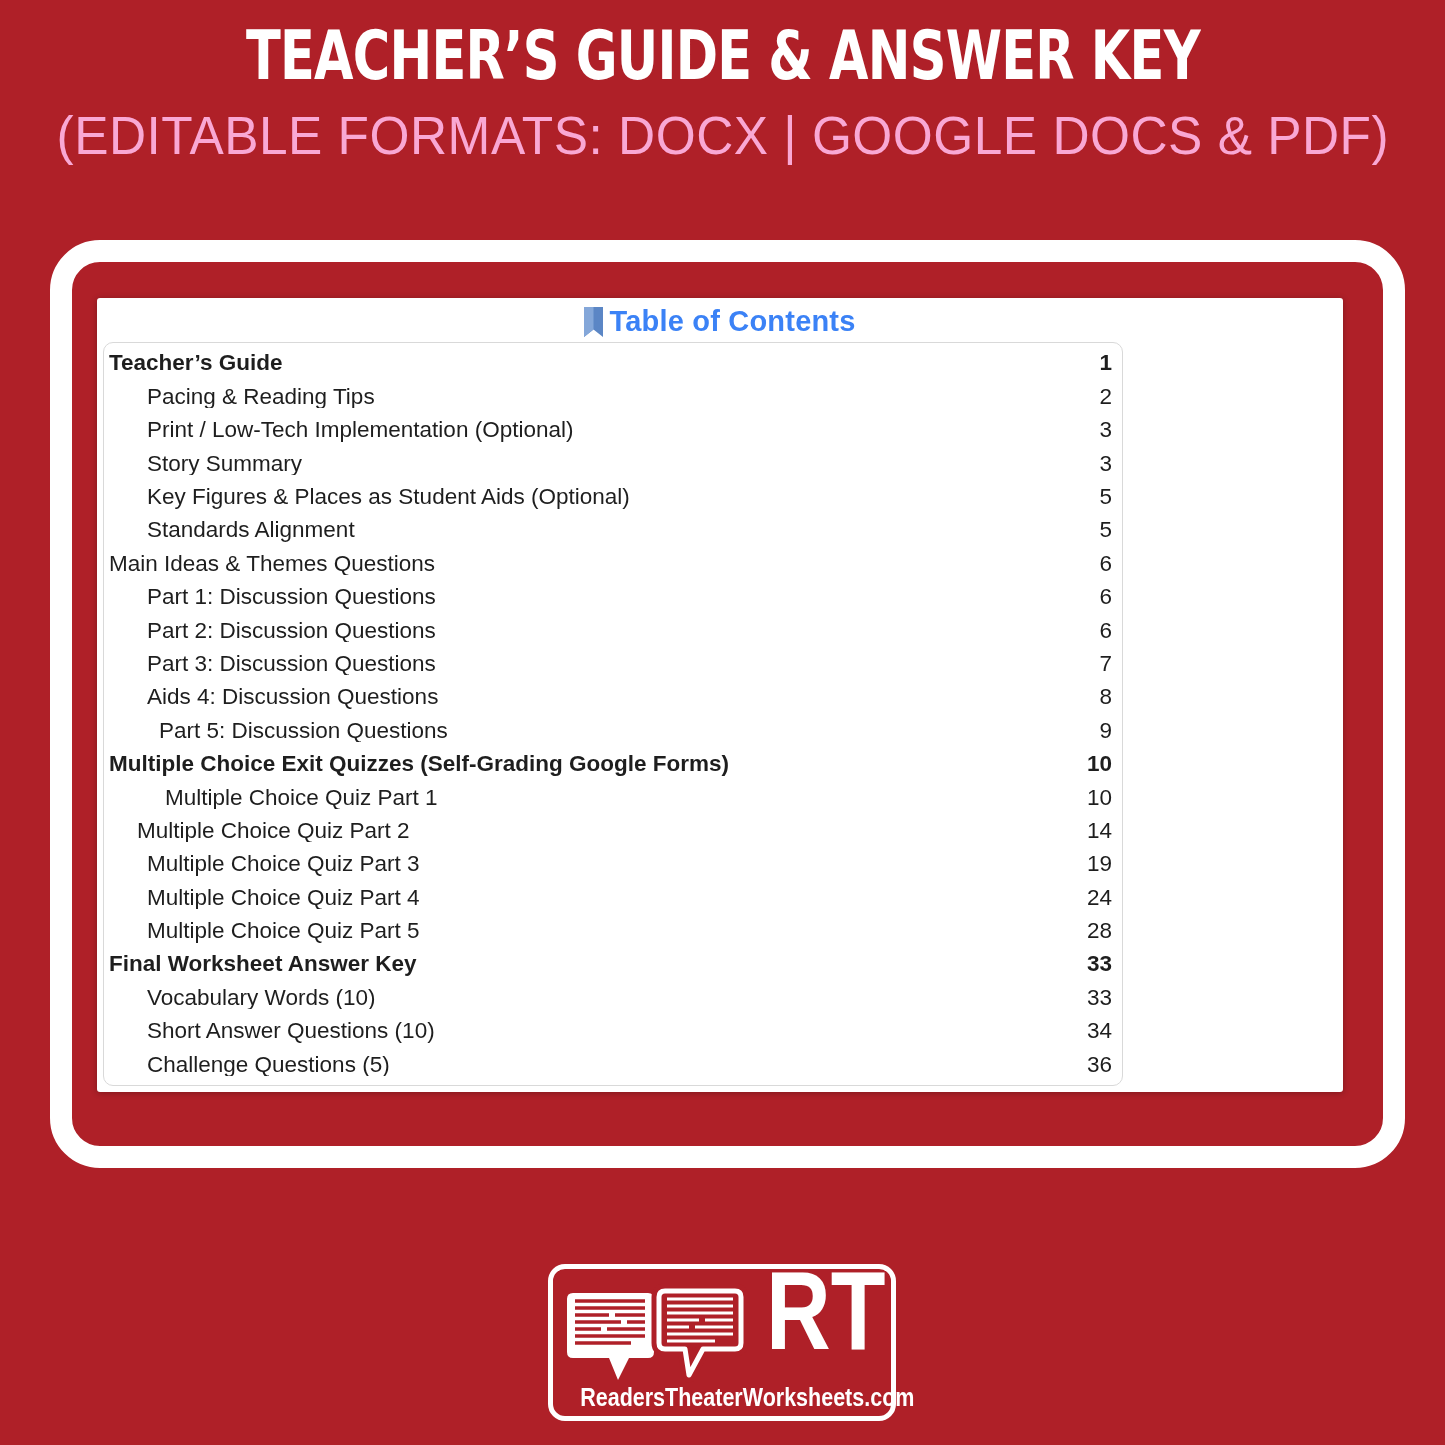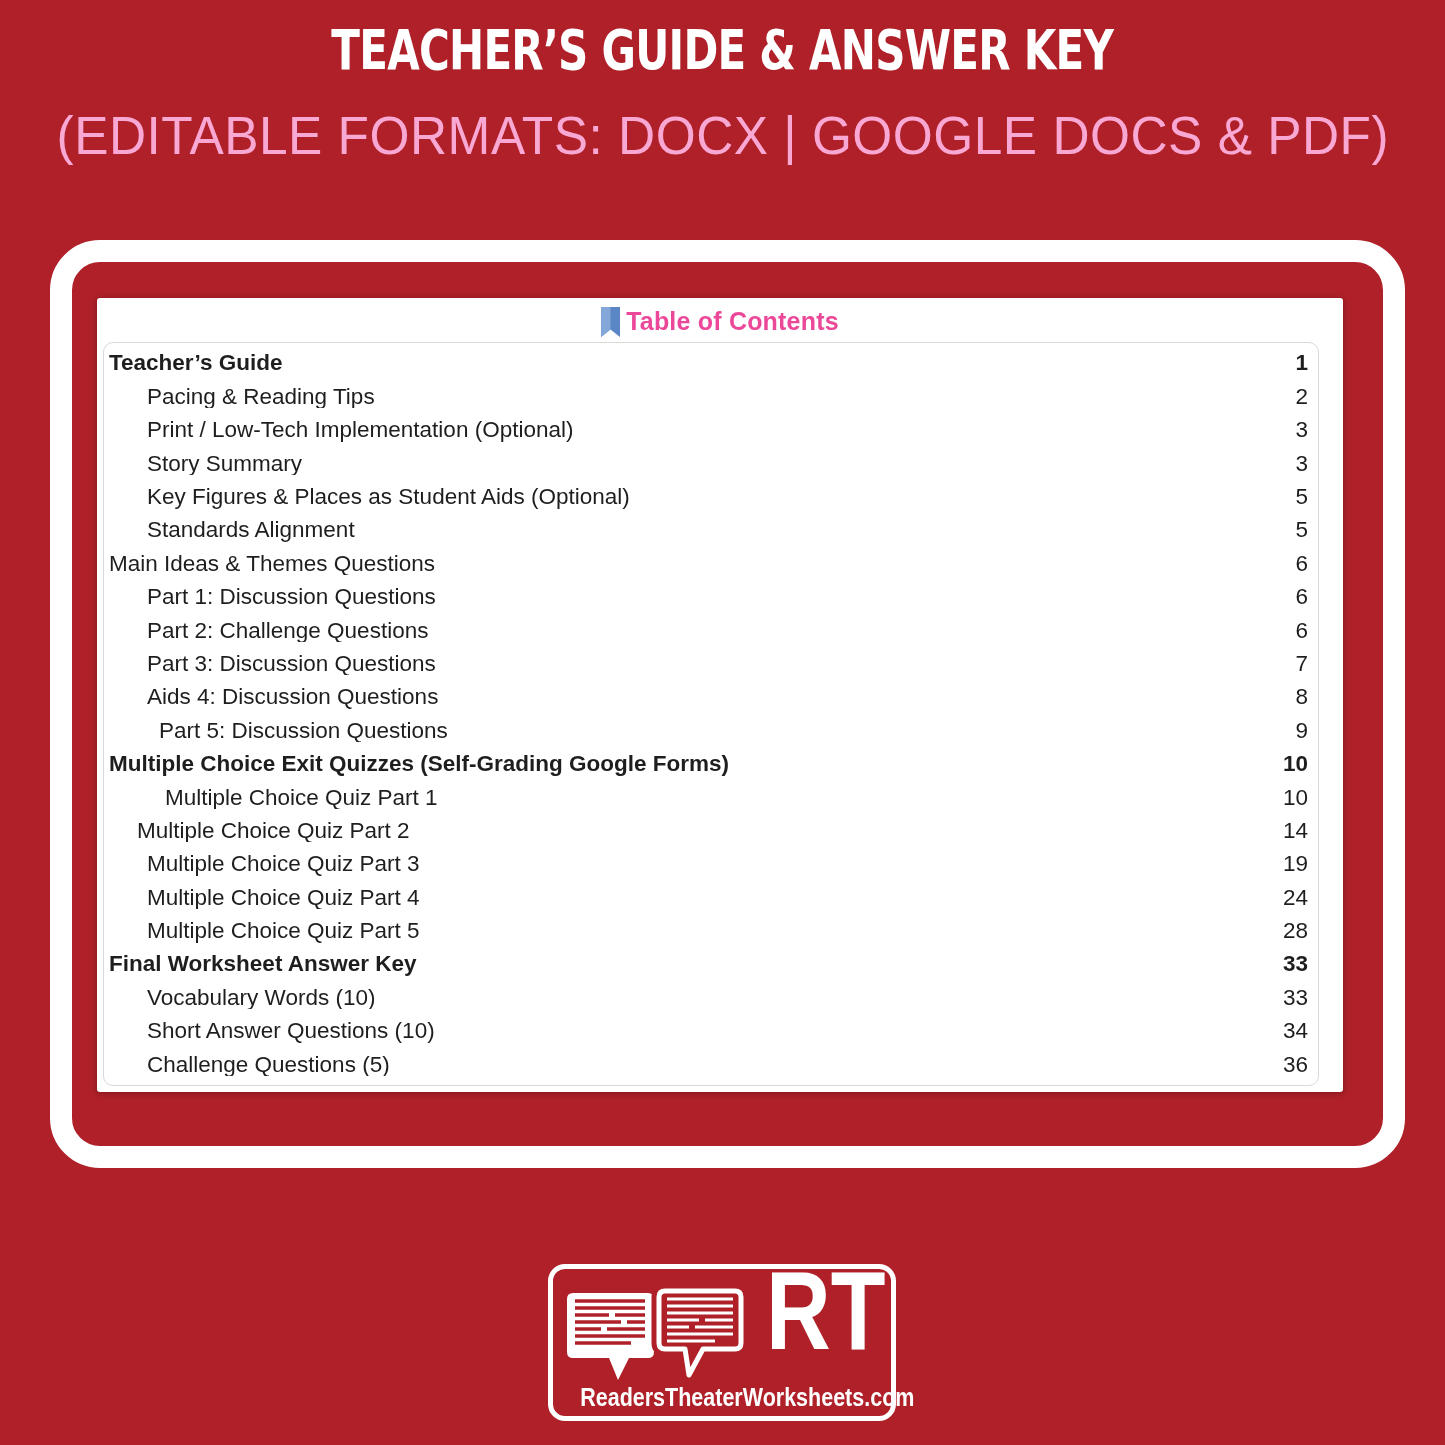--- a/index.html
+++ b/index.html
@@ -5,21 +5,21 @@
   html,body{margin:0;padding:0;background:#888;}
   .canvas{
     position:relative;width:1445px;height:1445px;overflow:hidden;
     background:var(--red,#AF2028);
     font-family:"Liberation Sans","DejaVu Sans",sans-serif;
   }
   
   .hdr-title{
     position:absolute;top:22px;left:0;width:1445px;text-align:center;
     color:#fff;font-family:"DejaVu Sans",sans-serif;font-weight:bold;
-    font-size:56px;line-height:1;white-space:nowrap;letter-spacing:-1px;
+    font-size:68px;line-height:1;white-space:nowrap;letter-spacing:-1px;
   }
   .hdr-title .squeeze{display:inline-block;transform:scaleX(0.75);transform-origin:50% 50%;}
   .hdr-subtitle{
     position:absolute;top:104px;left:0;width:1445px;text-align:center;
     color:#f9a8d4;font-size:53px;line-height:1.2;white-space:nowrap;letter-spacing:0.5px;
   }
   .hdr-subtitle .squeeze{display:inline-block;transform:scaleX(0.97);transform-origin:50% 50%;}
   
   .frame{
     position:absolute;left:50px;top:240px;width:1355px;height:928px;
@@ -28,25 +28,25 @@
   
   .doc-panel{
     position:absolute;left:97px;top:298px;width:1246px;height:794px;
     background:#fff;border-radius:3px;box-shadow:0 1px 6px rgba(0,0,0,0.28);
   }
   .doc-heading{
     position:absolute;left:0;top:0;width:100%;height:46px;
     display:flex;align-items:center;justify-content:center;gap:6px;
   }
   .doc-heading .txt{
-    font-size:25px;font-weight:bold;color:#ec4899;letter-spacing:0.2px;
+    font-size:29px;font-weight:bold;color:#3b82f6;letter-spacing:0.2px;
   }
   .bookmark{width:19px;height:30px;flex:0 0 auto;margin-top:2px;}
   .toc-panel{
-    position:absolute;left:6px;top:44px;width:1216px;height:744px;
+    position:absolute;left:6px;top:44px;width:1020px;height:744px;
     box-sizing:border-box;border:1.5px solid var(--panel-border,#D9D9D9);border-radius:10px;
     padding:4px 10px 4px 5px;background:#fff;
   }
   .toc-row{
     height:33.4px;display:flex;align-items:center;justify-content:space-between;
     font-size:22.5px;color:var(--toc-text,#1E1E1E);line-height:1;
   }
   .toc-row.bold{font-weight:bold;}
   .toc-row .page{flex:0 0 auto;padding-left:12px;}
   .toc-row .label{white-space:nowrap;overflow:hidden;}
@@ -117,21 +117,21 @@
   </div>
         <div class="toc-row">
     <span class="label" style="margin-left: 0px;">Main Ideas &amp; Themes Questions</span>
     <span class="page">6</span>
   </div>
         <div class="toc-row">
     <span class="label" style="margin-left: 38px;">Part 1: Discussion Questions</span>
     <span class="page">6</span>
   </div>
         <div class="toc-row">
-    <span class="label" style="margin-left: 38px;">Part 2: Challenge Questions</span>
+    <span class="label" style="margin-left: 38px;">Part 2: Discussion Questions</span>
     <span class="page">6</span>
   </div>
         <div class="toc-row">
     <span class="label" style="margin-left: 38px; text-align: right;">Part 3: Discussion Questions</span>
     <span class="page">7</span>
   </div>
         <div class="toc-row">
     <span class="label" style="margin-left: 38px;">Aids 4: Discussion Questions</span>
     <span class="page">8</span>
   </div>

